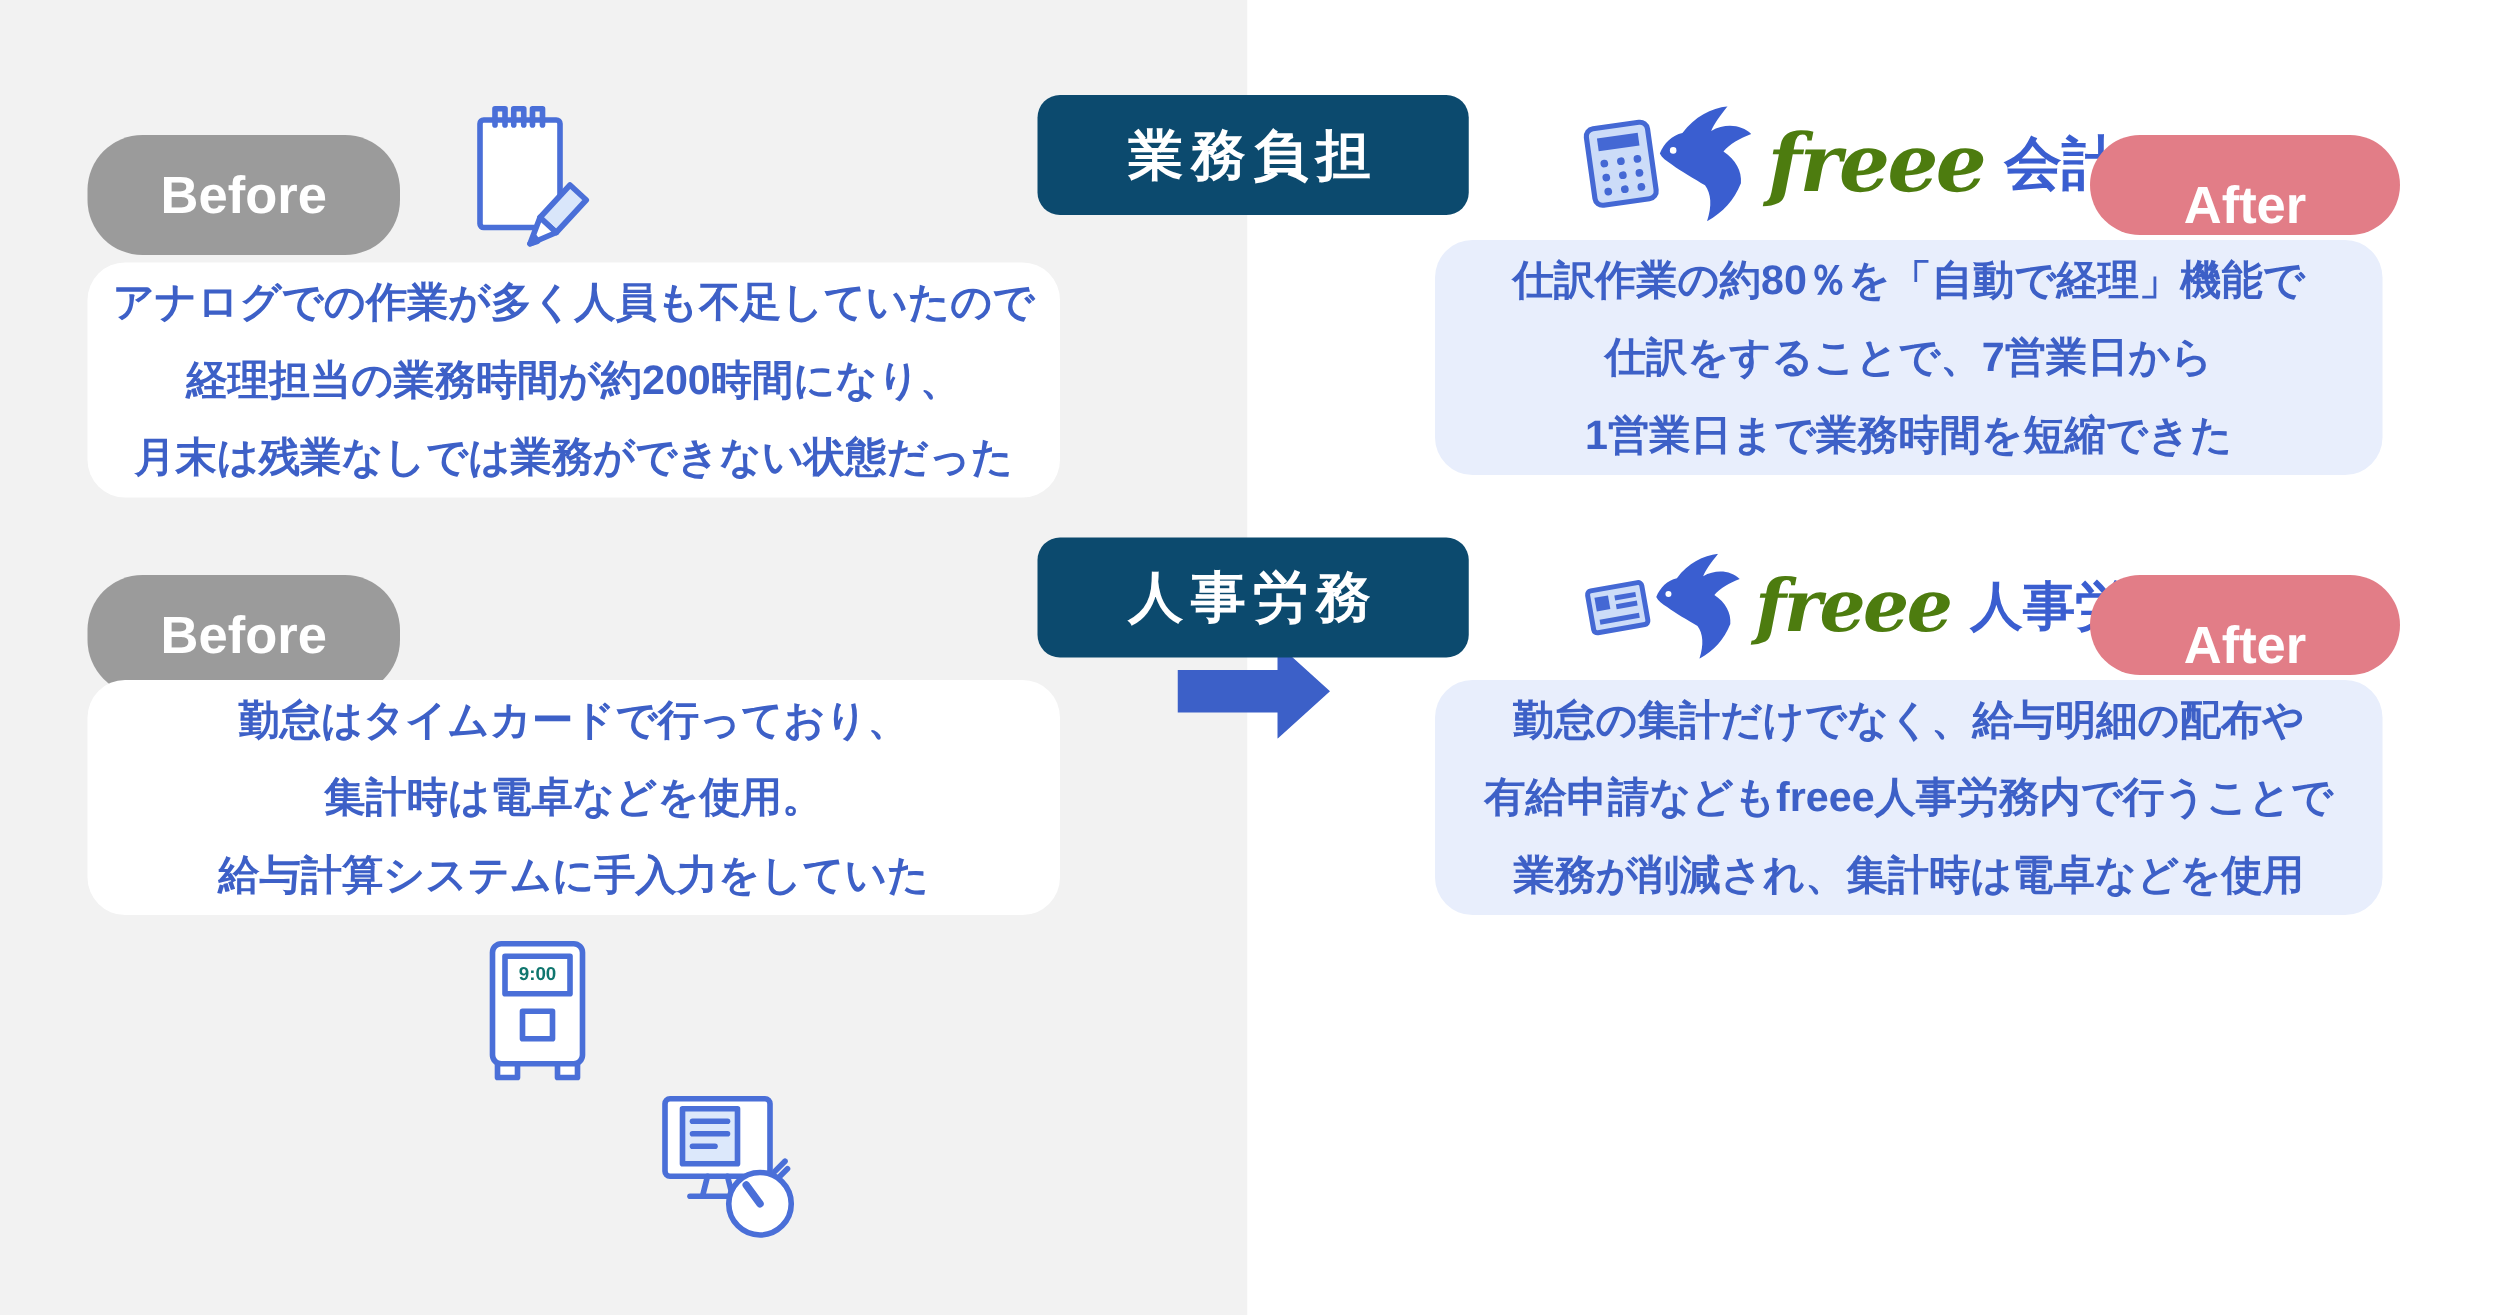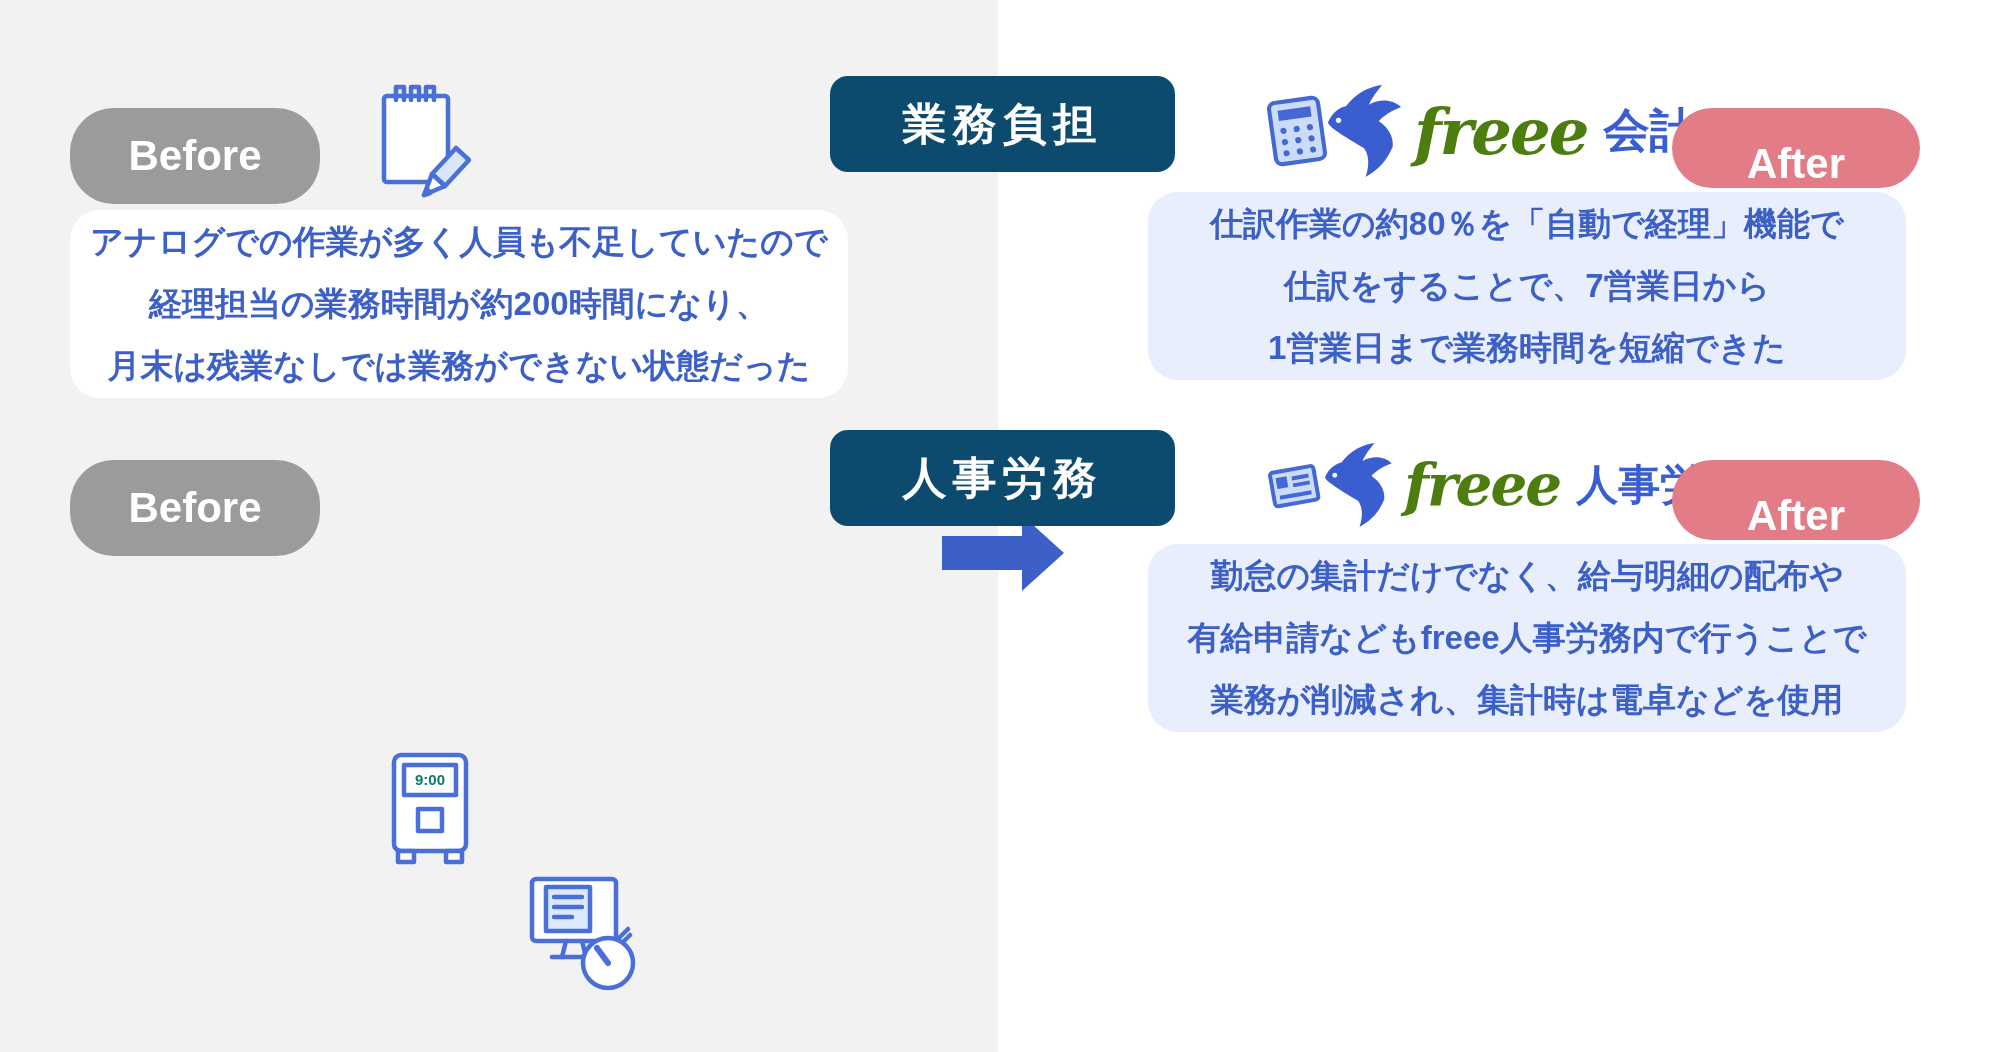--- a/index.html
+++ b/index.html
@@ -176,20 +176,25 @@
       </svg>
     </span>
     <span class="script" style="font-size:58px;">freee</span>
     <span class="suffix suffix-2">人事労務</span>
   </div>
 
   <div class="abs pill pill-after" style="top:460px;">
     <span>After</span>
   </div>
 
+  <div class="abs txt-box box-before" style="top:544px;">
+    <div>勤怠はタイムカードで行っており、</div>
+    <div>集計時は電卓などを使用。</div>
+    <div>給与計算システムに手入力をしていた</div>
+  </div>
 
   <div class="abs txt-box box-after" style="top:544px;">
     <div>勤怠の集計だけでなく、給与明細の配布や</div>
     <div>有給申請などもfreee人事労務内で行うことで</div>
     <div>業務が削減され、集計時は電卓などを使用</div>
   </div>
 
 </div>
 
 </body></html>

